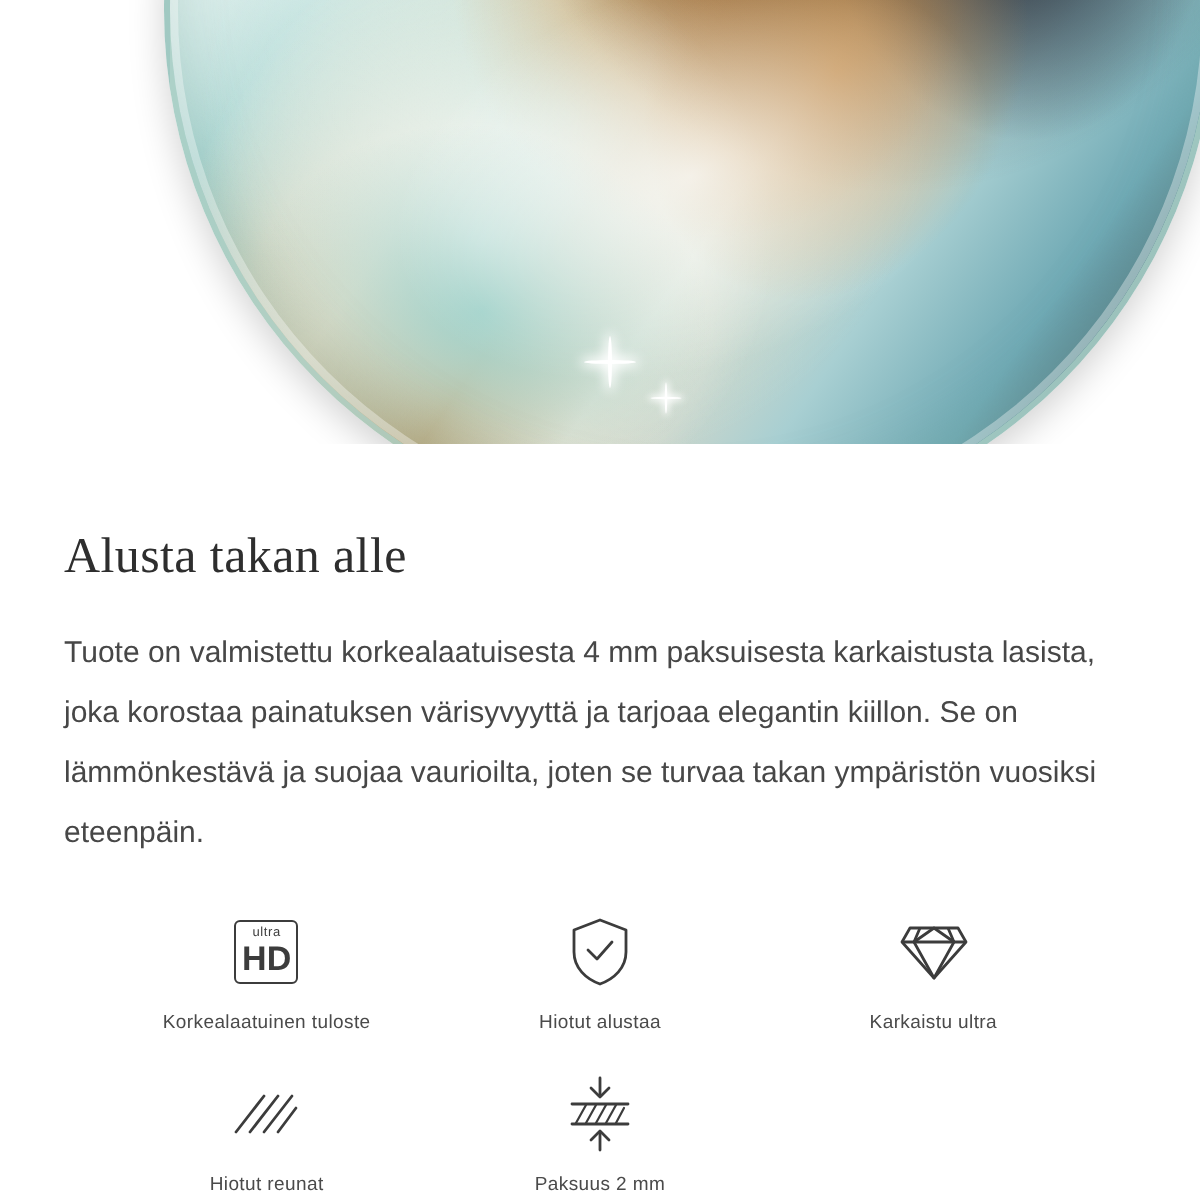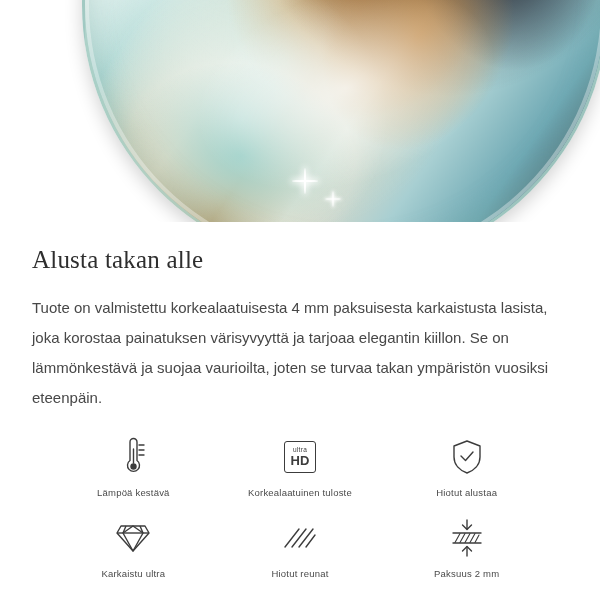--- a/index.html
+++ b/index.html
@@ -105,21 +105,21 @@
   
   .content {
     padding: 0 32px;
     box-sizing: border-box;
   }
   .headline {
     font-family: "Liberation Serif", serif;
     font-size: 25px;
     line-height: 1.32;
     color: #2e2e2e;
-    margin-top: 21px;
+    margin-top: 40px;
     font-weight: normal;
     letter-spacing: 0.2px;
   }
   .headline .line2 { display: block; }
   .body-copy {
     margin-top: 16px;
     font-size: 15px;
     line-height: 2.0;
     color: #474747;
     max-width: 540px;
@@ -162,21 +162,21 @@
     align-items: center;
     justify-content: center;
     line-height: 1;
   }
   .ultra-hd .u {
     font-size: 6.5px;
     letter-spacing: 0.3px;
     color: #3c3c3c;
   }
   .ultra-hd .hd {
-    font-size: 13px;
+    font-size: 17px;
     font-weight: bold;
     color: #3c3c3c;
     margin-top: 1px;
   }
   svg { display: block; }
 </style>
 </head>
 <body>
 
 <div class="hero">
@@ -194,35 +194,20 @@
 <div class="content">
 
   <h1 class="headline">
     <span>Alusta takan alle</span>
   </h1>
 
   <p class="body-copy">Tuote on valmistettu korkealaatuisesta 4 mm paksuisesta karkaistusta lasista, joka korostaa painatuksen värisyvyyttä ja tarjoaa elegantin kiillon. Se on lämmönkestävä ja suojaa vaurioilta, joten se turvaa takan ympäristön vuosiksi eteenpäin.</p>
 
   <div class="features">
 
-    <div class="feature">
-      <div class="feature-icon">
-        <svg width="40" height="42" viewBox="0 0 40 42">
-          <g fill="none" stroke="#3c3c3c" stroke-width="1.4" stroke-linecap="round">
-            <path d="M17 6 a3.5 3.5 0 0 1 7 0 v18.5 a6 6 0 1 1 -7 0 Z"></path>
-            <line x1="20.5" y1="13" x2="20.5" y2="27"></line>
-            <circle cx="20.5" cy="30.5" r="3.2" fill="#3c3c3c" stroke="none"></circle>
-            <line x1="26" y1="9" x2="31" y2="9"></line>
-            <line x1="26" y1="14" x2="31" y2="14"></line>
-            <line x1="26" y1="19" x2="31" y2="19"></line>
-          </g>
-        </svg>
-      </div>
-      <div class="feature-label">Lämpöä kestävä</div>
-    </div>
 
     <div class="feature">
       <div class="feature-icon">
         <div class="ultra-hd">
           <span class="u">ultra</span>
           <span class="hd">HD</span>
         </div>
       </div>
       <div class="feature-label">Korkealaatuinen tuloste</div>
     </div>

